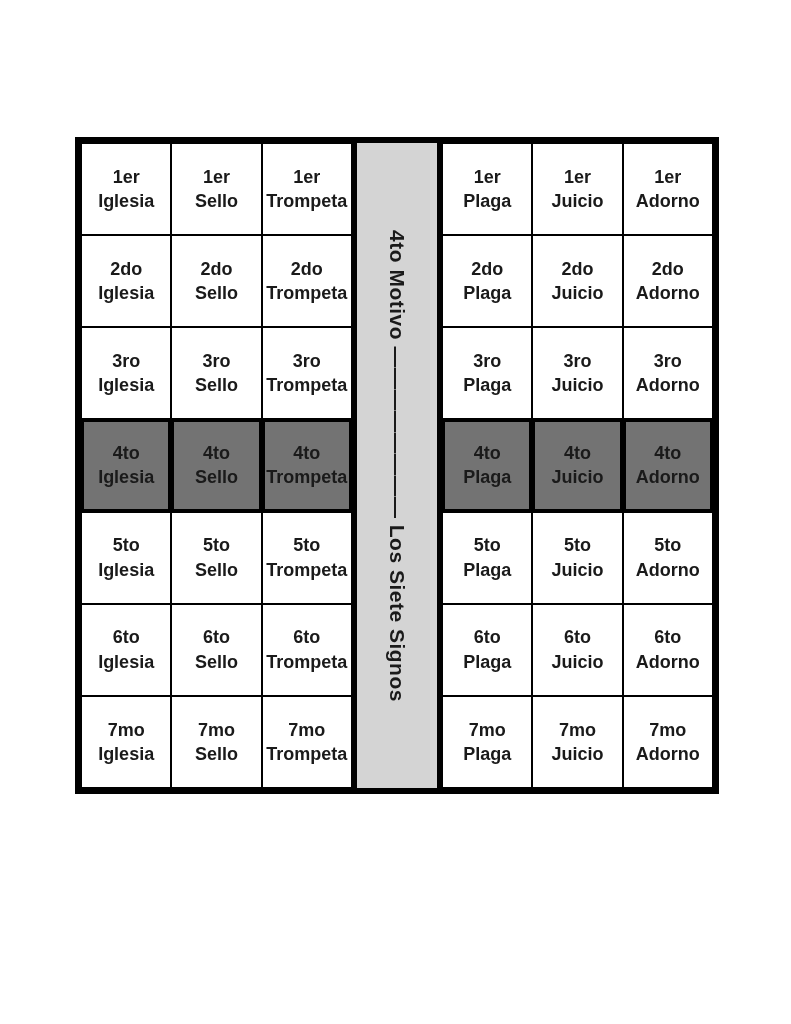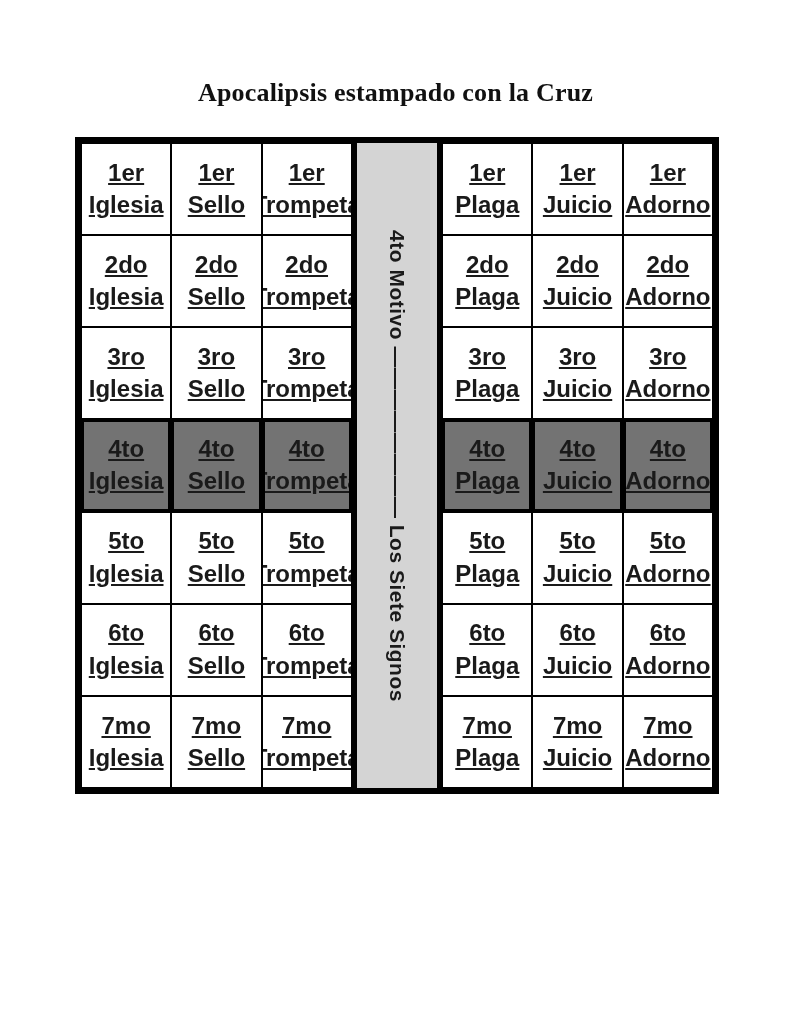--- a/index.html
+++ b/index.html
@@ -41,27 +41,26 @@
     grid-template-rows: repeat(7, 1fr);
   }
   .cell {
     box-sizing: border-box;
     border: 1px solid #000000;
     display: flex;
     align-items: center;
     justify-content: center;
     text-align: center;
     font-weight: bold;
-    font-size: 24px;
+    font-size: 18px;
     line-height: 1.35;
     color: #1a1a1a;
     white-space: pre-line;
     background: #ffffff;
     overflow: hidden;
-    text-decoration: underline;
   }
   .cell.hl {
     background: #737373;
     border-width: 3px;
   }
   #center-column {
     grid-column: 4;
     grid-row: 1 / span 7;
     box-sizing: border-box;
     border-left: 5px solid #000000;
@@ -80,21 +79,20 @@
     font-size: 21px;
     color: #1a1a1a;
     letter-spacing: 0.5px;
   }
 </style>
 </head>
 <body>
 
 <div id="page">
 
-  <div id="title">Apocalipsis estampado con la Cruz</div>
 
   <div id="diagram">
 
     <div id="center-column">
       <span class="vlabel">4to Motivo ———————— Los Siete Signos</span>
     </div>
 
     <div class="cell">1er
 Iglesia</div>
     <div class="cell">1er

